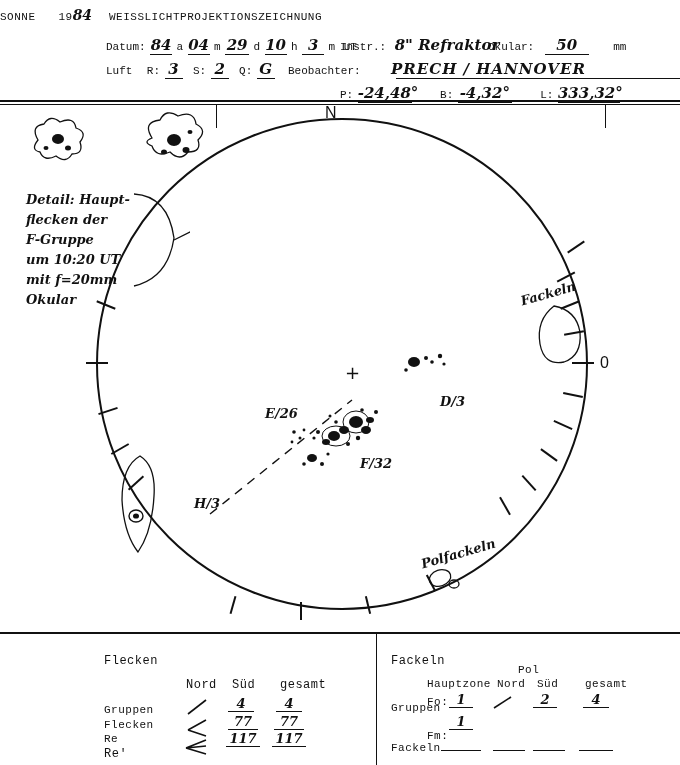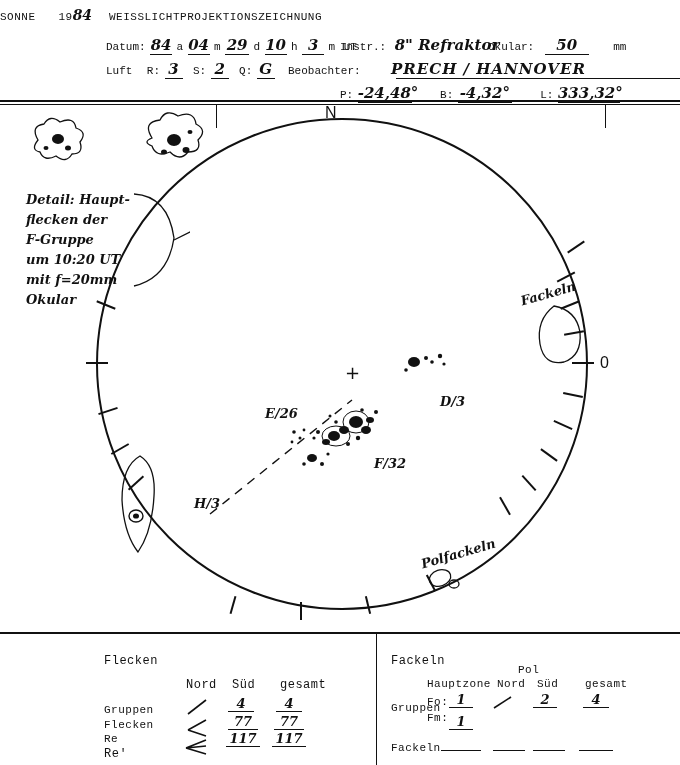--- a/index.html
+++ b/index.html
@@ -210,21 +210,21 @@
     </svg>
     <div class="hand2 abs" style="left:520px;top:182px;transform:rotate(-16deg);">Fackeln</div>
 
     <svg class="abs" style="left:420px;top:452px;" width="70" height="50">
       <ellipse cx="20" cy="22" rx="11" ry="8" transform="rotate(-18 20 22)" fill="none" stroke="#111" stroke-width="1.3"></ellipse>
       <ellipse cx="34" cy="28" rx="5" ry="4" fill="none" stroke="#111" stroke-width="1.3"></ellipse>
     </svg>
     <div class="hand2 abs" style="left:420px;top:442px;transform:rotate(-16deg);">Polfackeln</div>
 
     <div class="hand2 abs" style="left:244px;top:302px;margin-left:21px;">E/26</div>
-    <div class="hand2 abs" style="left:360px;top:352px;margin-left:14px;">F/32</div>
+    <div class="hand2 abs" style="left:360px;top:352px;">F/32</div>
     <div class="hand2 abs" style="left:440px;top:290px;">D/3</div>
 
     <svg class="abs" style="left:286px;top:316px;" width="40" height="40">
       <g fill="#111">
         <circle cx="8" cy="12" r="1.8"></circle>
           <circle cx="14" cy="18" r="1.5"></circle>
         <circle cx="6" cy="22" r="1.4"></circle>
           <circle cx="18" cy="10" r="1.4"></circle>
       </g>
     </svg>
@@ -267,21 +267,21 @@
     <div class="abs print" style="left:14px;top:18px;font-size:12px;">Fackeln</div>
 
     <div class="abs print" style="left:50px;top:42px;font-size:11px;">Hauptzone</div>
     <div class="abs print" style="left:141px;top:28px;font-size:11px;">Pol</div>
     <div class="abs print" style="left:120px;top:42px;font-size:11px;">Nord</div>
     <div class="abs print" style="left:160px;top:42px;font-size:11px;">Süd</div>
     <div class="abs print" style="left:208px;top:42px;font-size:11px;">gesamt</div>
 
     <div class="abs print" style="left:14px;top:66px;font-size:11px;">Gruppen</div>
     <div class="abs print" style="left:50px;top:60px;font-size:11px;text-align:right;">Fo:</div>
-    <div class="abs print" style="left:50px;top:76px;font-size:11px;">Fm:</div>
+    <div class="abs print" style="left:50px;top:94px;font-size:11px;">Fm:</div>
     <div class="abs print" style="left:14px;top:106px;font-size:11px;">Fackeln</div>
 
     <div class="abs hand2 cellul" style="left:72px;top:56px;width:24px;">1</div>
     <div class="abs hand2 cellul" style="left:72px;top:78px;width:24px;">1</div>
 
     <svg class="abs" style="left:114px;top:58px;" width="30" height="20">
       <line x1="3" y1="14" x2="20" y2="3" stroke="#111" stroke-width="1.6"></line>
     </svg>
 
     <div class="abs hand2 cellul" style="left:156px;top:56px;width:24px;">2</div>

